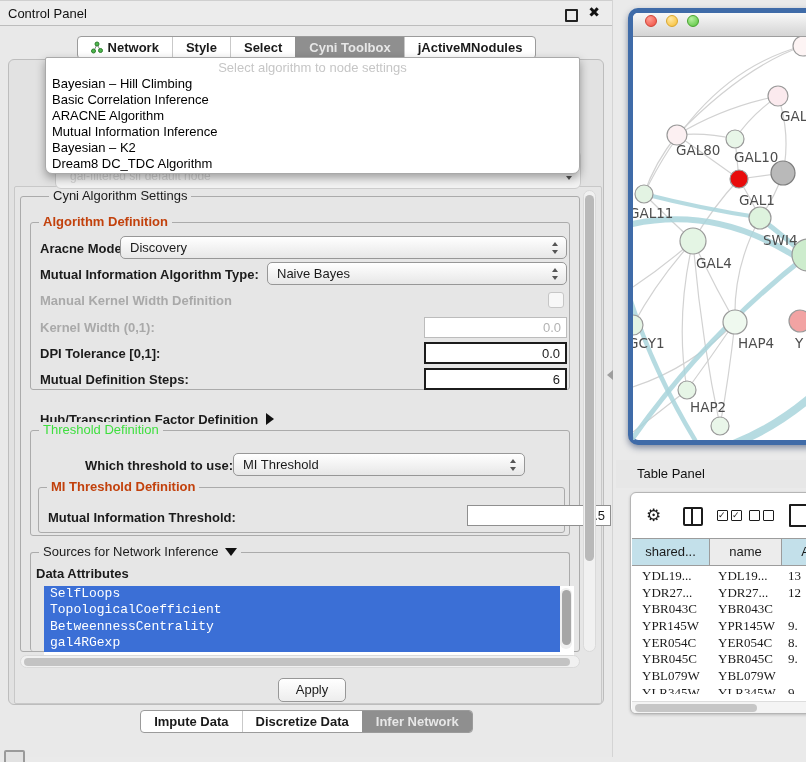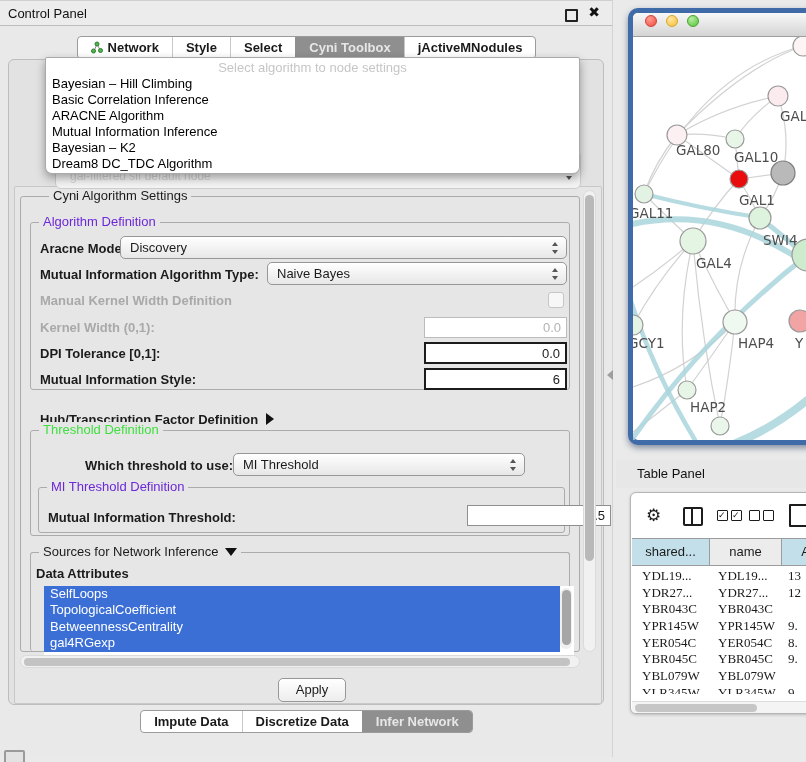--- a/index.html
+++ b/index.html
@@ -27,40 +27,40 @@
   #popup-header{left:0;top:2px;width:100%;text-align:center;color:#c6c6c6;font-size:13px;}
   #popup-items{left:6px;top:18px;right:6px;}
   .pop-item{line-height:16px;font-size:13px;color:#000;white-space:nowrap;}
   .pop-item.b{font-weight:normal;}
   
   #bg-combo{left:55px;top:150px;width:524px;height:37px;border:1px solid #cdcdcd;border-radius:6px;background:#f3f3f3;z-index:1;}
   #bg-combo-val{left:14px;top:18px;color:#d2d2d2;font-size:12px;}
   
   .grp{position:absolute;border:1px solid #ababab;border-radius:3px;box-sizing:border-box;}
   .lg{position:absolute;top:-9px;left:8px;background:#e6e6e6;padding:0 4px;font-size:13px;line-height:16px;white-space:nowrap;}
-  .lg-blue{color:#6d28d9;}
+  .lg-blue{color:#c2410c;font-weight:bold;}
   .lg-green{color:#3fdf3f;}
   .lbl{position:absolute;font-size:13px;white-space:nowrap;}
   .b{font-weight:bold;}
   .dim{color:#a9a9a9;}
   
   .combo{position:absolute;height:23px;border:1px solid #979797;border-radius:5px;background:linear-gradient(#ffffff,#e7e7e7);font-size:13px;padding:3px 22px 0 9px;box-sizing:border-box;white-space:nowrap;overflow:hidden;}
   .spin{position:absolute;right:7px;top:4px;width:7px;height:14px;}
   .spin:before,.spin:after{content:"";position:absolute;left:0;border-left:3.5px solid transparent;border-right:3.5px solid transparent;}
   .spin:before{top:1px;border-bottom:4px solid #555;}
   .spin:after{bottom:1px;border-top:4px solid #555;}
   .field{position:absolute;background:#fff;font-size:13px;text-align:right;padding:2px 5px 0 0;box-sizing:border-box;height:21px;}
   .f-dim{border:1px solid #bcbcbc;color:#b3b3b3;}
   .f-dark{border:2px solid #1c1c1c;height:22px;}
   .f-norm{border:1px solid #8f8f8f;}
   .checkbox{position:absolute;width:14px;height:14px;border:1px solid #c6c6c6;border-radius:3px;background:#f7f7f7;}
   .tri-right{display:inline-block;width:0;height:0;border-top:6px solid transparent;border-bottom:6px solid transparent;border-left:8px solid #111;margin-left:8px;vertical-align:-1px;}
   .tri-down{display:inline-block;width:0;height:0;border-left:6px solid transparent;border-right:6px solid transparent;border-top:8px solid #111;margin-left:6px;vertical-align:0px;}
   
-  #attr-list{left:44px;top:586px;width:530px;height:73px;background:#fff;overflow:hidden;}
+  #attr-list{left:44px;top:586px;width:530px;height:73px;background:#fff;overflow:hidden;font-family:Liberation Mono, monospace;}
   .attr-item{width:516px;background:#3b6fd6;color:#fff;font-size:13px;line-height:16.4px;padding-left:6px;box-sizing:border-box;white-space:nowrap;}
   #attr-vscroll{left:560px;top:588px;width:12px;height:61px;background:#f0f0f0;border-radius:6px;}
   #attr-vscroll .thumb{position:absolute;left:1.5px;top:2px;width:9px;height:55px;background:#a6a6a6;border-radius:5px;}
   
   #set-vscroll{left:583px;top:190px;width:13px;height:462px;background:#f1f1f1;border:1px solid #dadada;border-radius:7px;box-sizing:border-box;}
   #set-vscroll .thumb{position:absolute;left:1px;top:4px;width:9px;height:366px;background:#b9b9b9;border-radius:5px;}
   #set-hscroll{left:20px;top:655px;width:560px;height:13px;background:#f1f1f1;border:1px solid #dadada;border-radius:7px;box-sizing:border-box;}
   #set-hscroll .thumb{position:absolute;left:3px;top:1.5px;width:546px;height:8px;background:#c3c3c3;border-radius:4px;}
   
   #apply-btn{left:278px;top:678px;width:66px;height:22px;border:1px solid #979797;border-radius:5px;background:linear-gradient(#ffffff,#ededed);text-align:center;line-height:21px;font-size:13px;}
@@ -175,21 +175,21 @@
     <div class="combo" style="left:267px;top:262px;width:300px;">
       <span>Naive Bayes</span>
       <span class="spin"></span>
     </div>
     <div class="lbl b dim" style="left:40px;top:293px;">Manual Kernel Width Definition</div>
     <div class="checkbox" style="left:548px;top:292px;"></div>
     <div class="lbl b dim" style="left:40px;top:320px;">Kernel Width (0,1):</div>
     <div class="field f-dim" style="left:424px;top:317px;width:143px;">0.0</div>
     <div class="lbl b" style="left:40px;top:346px;">DPI Tolerance [0,1]:</div>
     <div class="field f-dark" style="left:424px;top:342px;width:143px;">0.0</div>
-    <div class="lbl b" style="left:40px;top:372px;">Mutual Information Style:</div>
+    <div class="lbl b" style="left:40px;top:372px;">Mutual Definition Steps:</div>
     <div class="field f-dark" style="left:424px;top:368px;width:143px;">6</div>
 
     <div class="lbl" style="left:40px;top:412px;font-weight:600;">
       <span>Hub/Transcription Factor Definition</span><span class="tri-right"></span>
     </div>
 
     <div class="grp" style="left:30px;top:430px;width:540px;height:106px;">
       <span class="lg lg-green">Threshold Definition</span>
     </div>
     <div class="lbl b" style="left:85px;top:458px;">Which threshold to use:</div>

